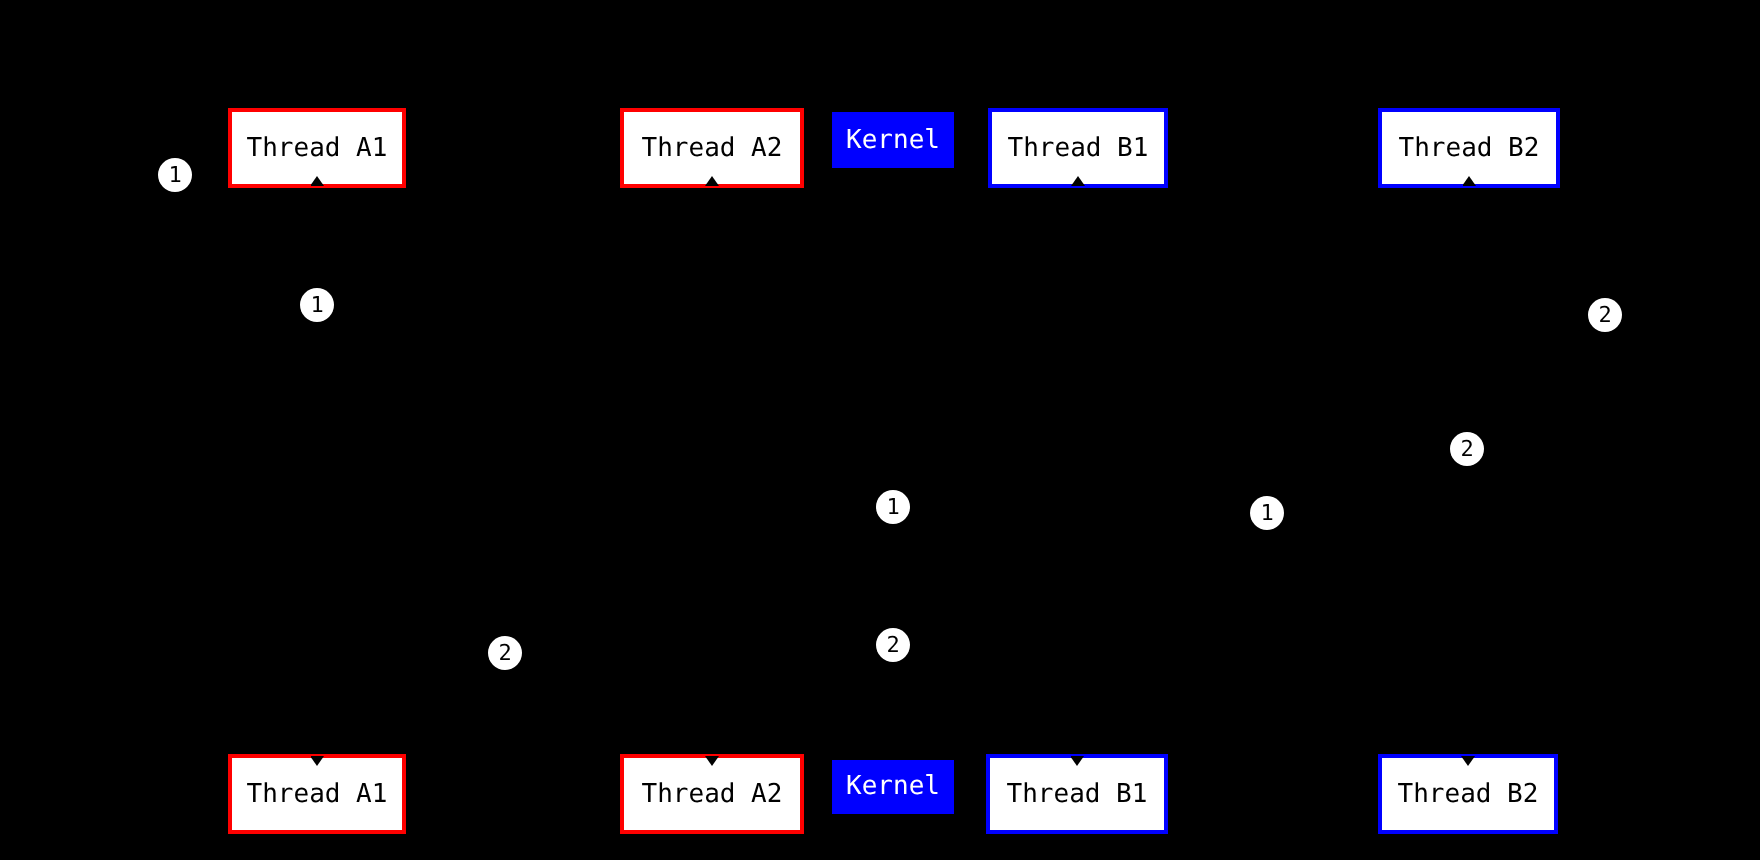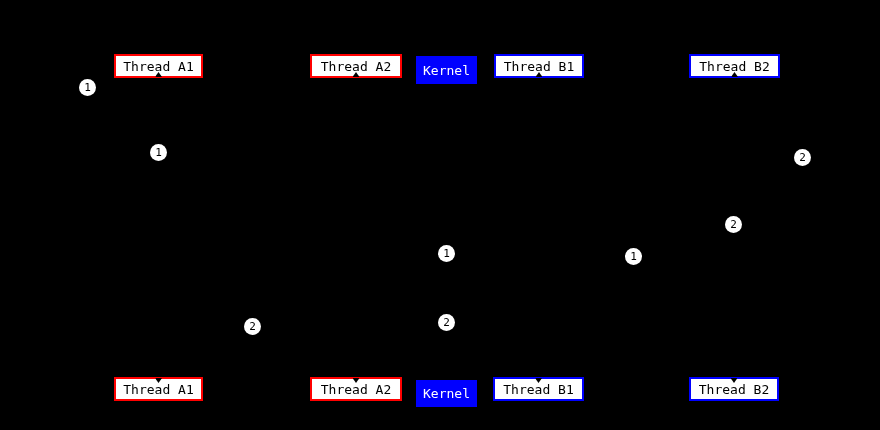--- a/index.html
+++ b/index.html
@@ -11,21 +11,21 @@
     position: relative;
     width: 880px;
     height: 430px;
     background: var(--background, #000);
     overflow: hidden;
     font-family: "DejaVu Sans Mono", "Liberation Mono", monospace;
   }
   .tbox {
     position: absolute;
     box-sizing: border-box;
-    height: 24px;
+    height: 40px;
     background: var(--box-fill, #fff);
     border: 2px solid #fff;
     display: flex;
     align-items: center;
     justify-content: center;
     font-size: 13px;
     color: var(--box-text, #000);
     white-space: nowrap;
   }
   .tbox.red  { border-color: var(--process-a, #f00); }

